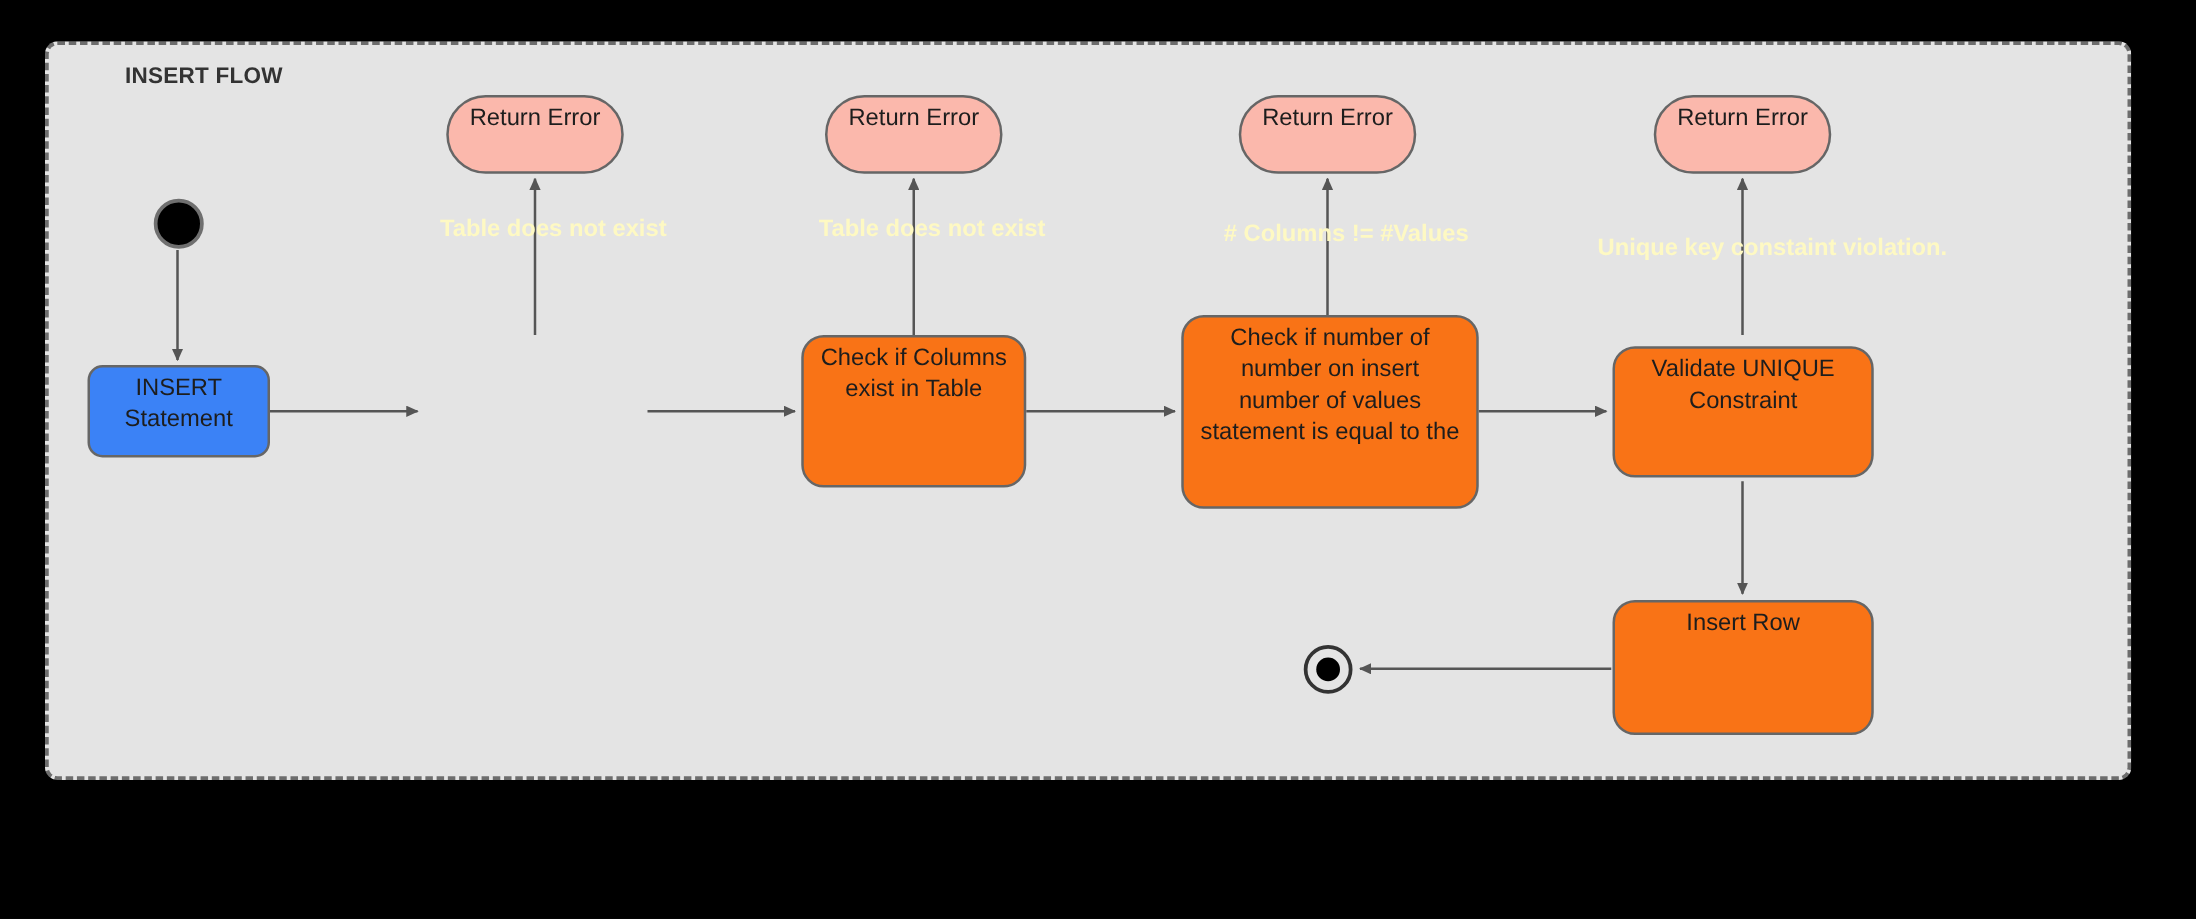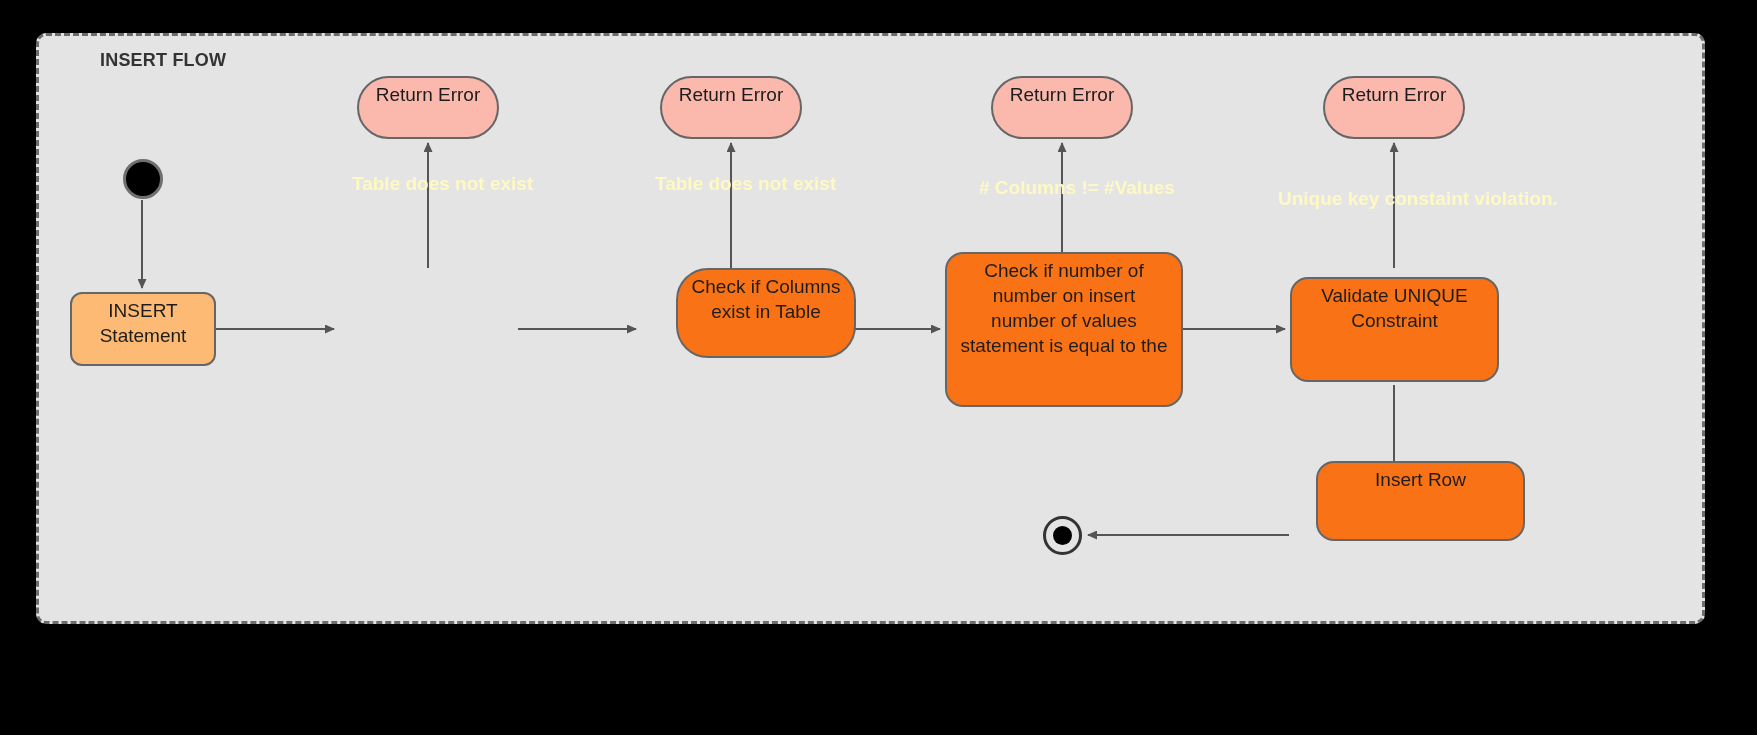--- a/index.html
+++ b/index.html
@@ -18,21 +18,21 @@
     letter-spacing:.2px;white-space:nowrap;margin-left:48px;
   }
   .node{
     position:absolute;box-sizing:border-box;
     border:2.5px solid #666666;
     display:flex;align-items:flex-start;justify-content:center;
     text-align:center;color:#1d1d1d;
     font-size:19px;line-height:25px;
     padding:4px 8px;
   }
-  .node.green{background:#fdba74;border-radius:12px;}
+  .node.green{background:#3b82f6;border-radius:12px;}
   .node.blue{background:#f97316;border-radius:18px;}
   .node.pink{background:#fbb8ac;border-radius:32px;}
   .edgelabel{
     position:absolute;font-size:19px;font-weight:bold;color:#fef9c3;
     white-space:nowrap;
   }
   .startnode{
     position:absolute;border-radius:50%;
     background:#000000;border:3px solid #6f6f6f;box-sizing:border-box;
   }
@@ -92,21 +92,21 @@
   </div>
 
   <div class="node green" style="left:70px;top:292px;width:146px;height:74px;">
     <div>
       <div>INSERT</div>
       <div>Statement</div>
     </div>
   </div>
 
 
-  <div class="node blue" style="left:676px;top:268px;width:180px;height:90px;border-radius:32px;">
+  <div class="node blue" style="left:641px;top:268px;width:180px;height:122px;">
     <div>
       <div>Check if Columns</div>
       <div>exist in Table</div>
     </div>
   </div>
 
   <div class="node blue" style="left:945px;top:252px;width:238px;height:155px;">
     <div>
       <div>Check if number of</div>
       <div>number on insert</div>
@@ -115,21 +115,21 @@
     </div>
   </div>
 
   <div class="node blue" style="left:1290px;top:277px;width:209px;height:105px;">
     <div>
       <div>Validate UNIQUE</div>
       <div>Constraint</div>
     </div>
   </div>
 
-  <div class="node blue" style="left:1290px;top:461px;width:209px;height:80px;margin-left:26px;">
+  <div class="node blue" style="left:1290px;top:480px;width:209px;height:108px;">
     <div>Insert Row</div>
   </div>
 
   <div class="node pink" style="left:357px;top:76px;width:142px;height:63px;">
     <div>Return Error</div>
   </div>
 
   <div class="node pink" style="left:660px;top:76px;width:142px;height:63px;">
     <div>Return Error</div>
   </div>

